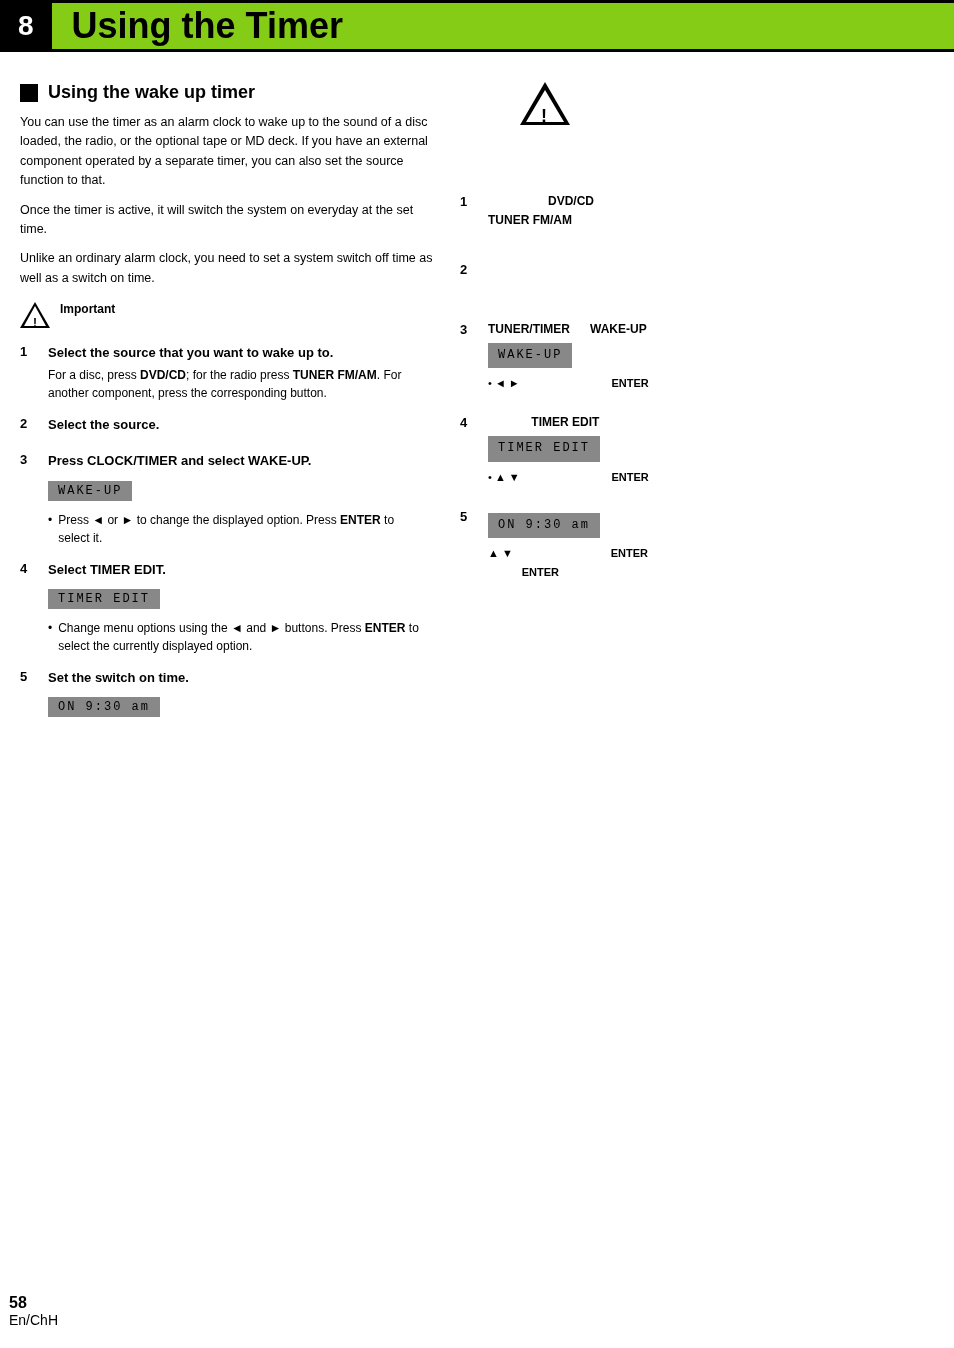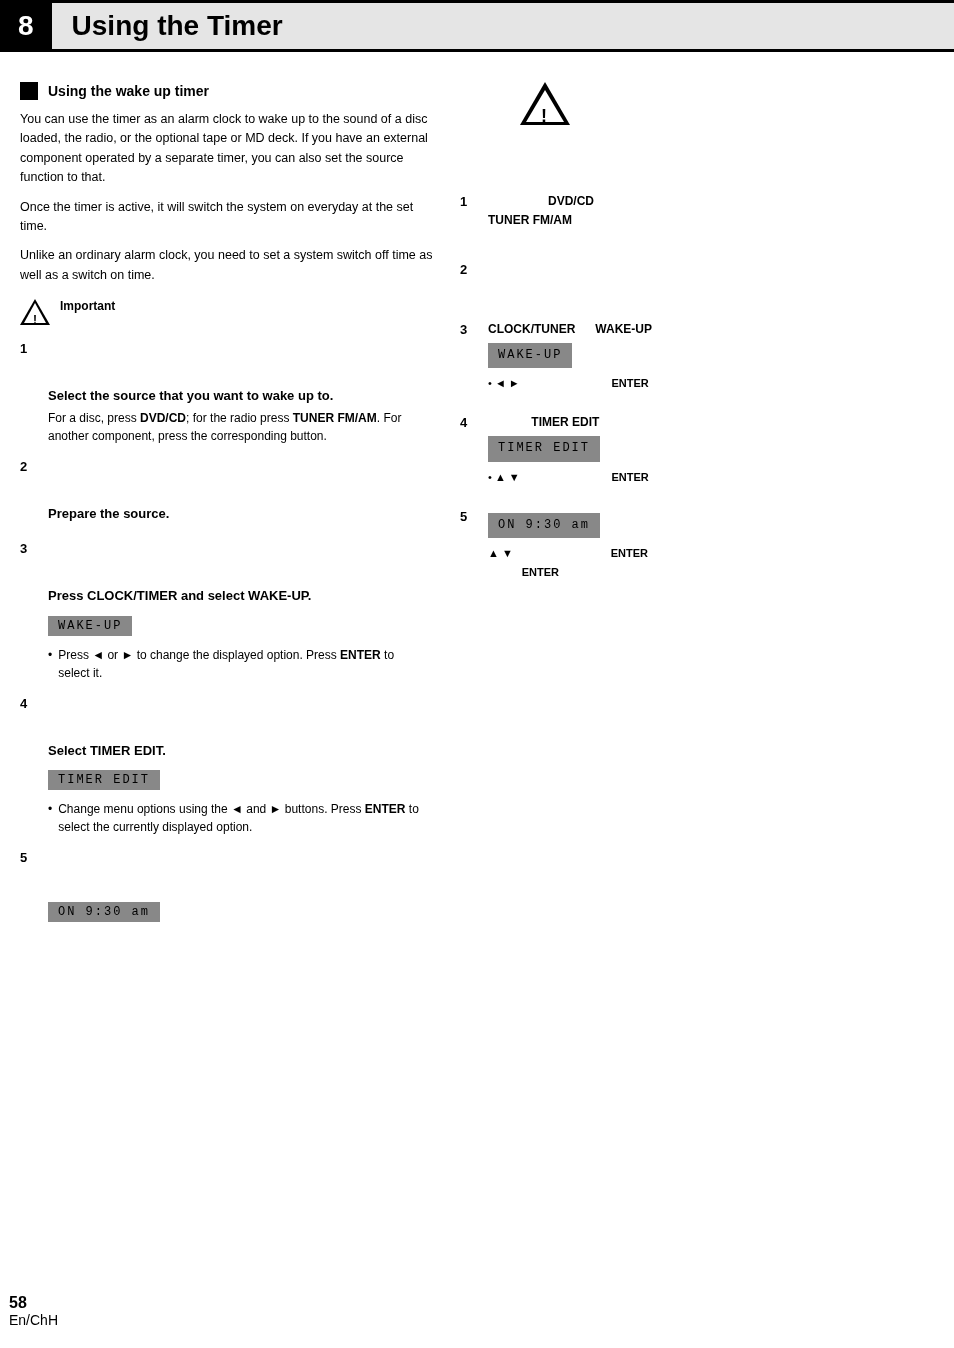--- a/index.html
+++ b/index.html
@@ -26,23 +26,23 @@
       background: #000;
       color: #fff;
       font-size: 28px;
       font-weight: bold;
       padding: 0 18px;
       height: 100%;
       display: flex;
       align-items: center;
     }
     .chapter-title {
-      background: #e5e5e5;
+      background: #84cc16;
       color: #000;
-      font-size: 28px;
+      font-size: 36px;
       font-weight: bold;
       padding: 0 20px;
       height: 100%;
       display: flex;
       align-items: center;
       flex: 1;
       border-top: 3px solid #000;
       border-bottom: 3px solid #000;
     }
 
@@ -72,21 +72,21 @@
       gap: 10px;
       margin-bottom: 10px;
     }
     .section-heading .black-square {
       width: 18px;
       height: 18px;
       background: #000;
       flex-shrink: 0;
     }
     .section-heading h2 {
-      font-size: 14px;
+      font-size: 18px;
       font-weight: bold;
     }
 
     .body-text {
       font-size: 12.5px;
       line-height: 1.55;
       margin-bottom: 10px;
       color: #000000;
     }
 
@@ -118,21 +118,20 @@
       align-items: flex-start;
     }
     .step-number {
       font-size: 13px;
       font-weight: bold;
       flex-shrink: 0;
       width: 16px;
     }
     .step-content {
       flex: 1;
-      margin-top: 46px;
     }
     .step-title {
       font-weight: bold;
       font-size: 13px;
       line-height: 1.4;
       margin-bottom: 4px;
     }
     .step-body {
       font-size: 12px;
       line-height: 1.5;
@@ -237,21 +236,21 @@
         <div class="step-title">Select the source that you want to wake up to.</div>
         <div class="step-body">
           For a disc, press <strong>DVD/CD</strong>; for the radio press <strong>TUNER FM/AM</strong>. For another component, press the corresponding button.
         </div>
       </div>
     </div>
 
     <div class="step">
       <div class="step-number">2</div>
       <div class="step-content">
-        <div class="step-title">Prepare the source.</div>
+        <div class="step-title">Select the source.</div>
       </div>
     </div>
 
     <div class="step">
       <div class="step-number">3</div>
       <div class="step-content">
         <div class="step-title">Press CLOCK/TIMER and select WAKE-UP.</div>
         <div class="lcd-display">WAKE-UP</div>
         <div class="bullet-item">
           <span class="bullet-dot">•</span>
@@ -268,20 +267,21 @@
         <div class="bullet-item">
           <span class="bullet-dot">•</span>
           <span>Change menu options using the ◄ and ► buttons. Press <strong>ENTER</strong> to select the currently displayed option.</span>
         </div>
       </div>
     </div>
 
     <div class="step">
       <div class="step-number">5</div>
       <div class="step-content">
+        <div class="step-title">Set the switch on time.</div>
         <div class="lcd-display">ON  9:30  am</div>
       </div>
     </div>
 
   </div>
 
   <div class="right-col">
 
     <div style="display:flex;justify-content:flex-start;margin-bottom:60px;margin-left:60px;">
       <div style="position:relative; display:inline-block; width:50px; height:50px;">
@@ -307,21 +307,21 @@
         <div class="right-step-body">
           &nbsp;
         </div>
       </div>
     </div>
 
     <div class="right-step" style="margin-bottom:20px;">
       <div class="right-step-number">3</div>
       <div class="right-step-content">
         <div class="right-step-body">
-          <strong>CLOCK/TUNER</strong> &nbsp;&nbsp;&nbsp;&nbsp; <strong>WAKE-UP</strong><br>
+          <strong>TUNER/TIMER</strong> &nbsp;&nbsp;&nbsp;&nbsp; <strong>WAKE-UP</strong><br>
           <div class="lcd-display" style="margin-top:4px;">WAKE-UP</div><br>
           <span style="font-size:11px;">• ◄ ► &nbsp;&nbsp;&nbsp;&nbsp;&nbsp;&nbsp;&nbsp;&nbsp;&nbsp;&nbsp;&nbsp;&nbsp;&nbsp;&nbsp;&nbsp;&nbsp;&nbsp;&nbsp;&nbsp;&nbsp;&nbsp;&nbsp;&nbsp;&nbsp;&nbsp;&nbsp;&nbsp;&nbsp; <strong>ENTER</strong></span>
         </div>
       </div>
     </div>
 
     <div class="right-step" style="margin-bottom:20px;">
       <div class="right-step-number">4</div>
       <div class="right-step-content">
         <div class="right-step-body">

